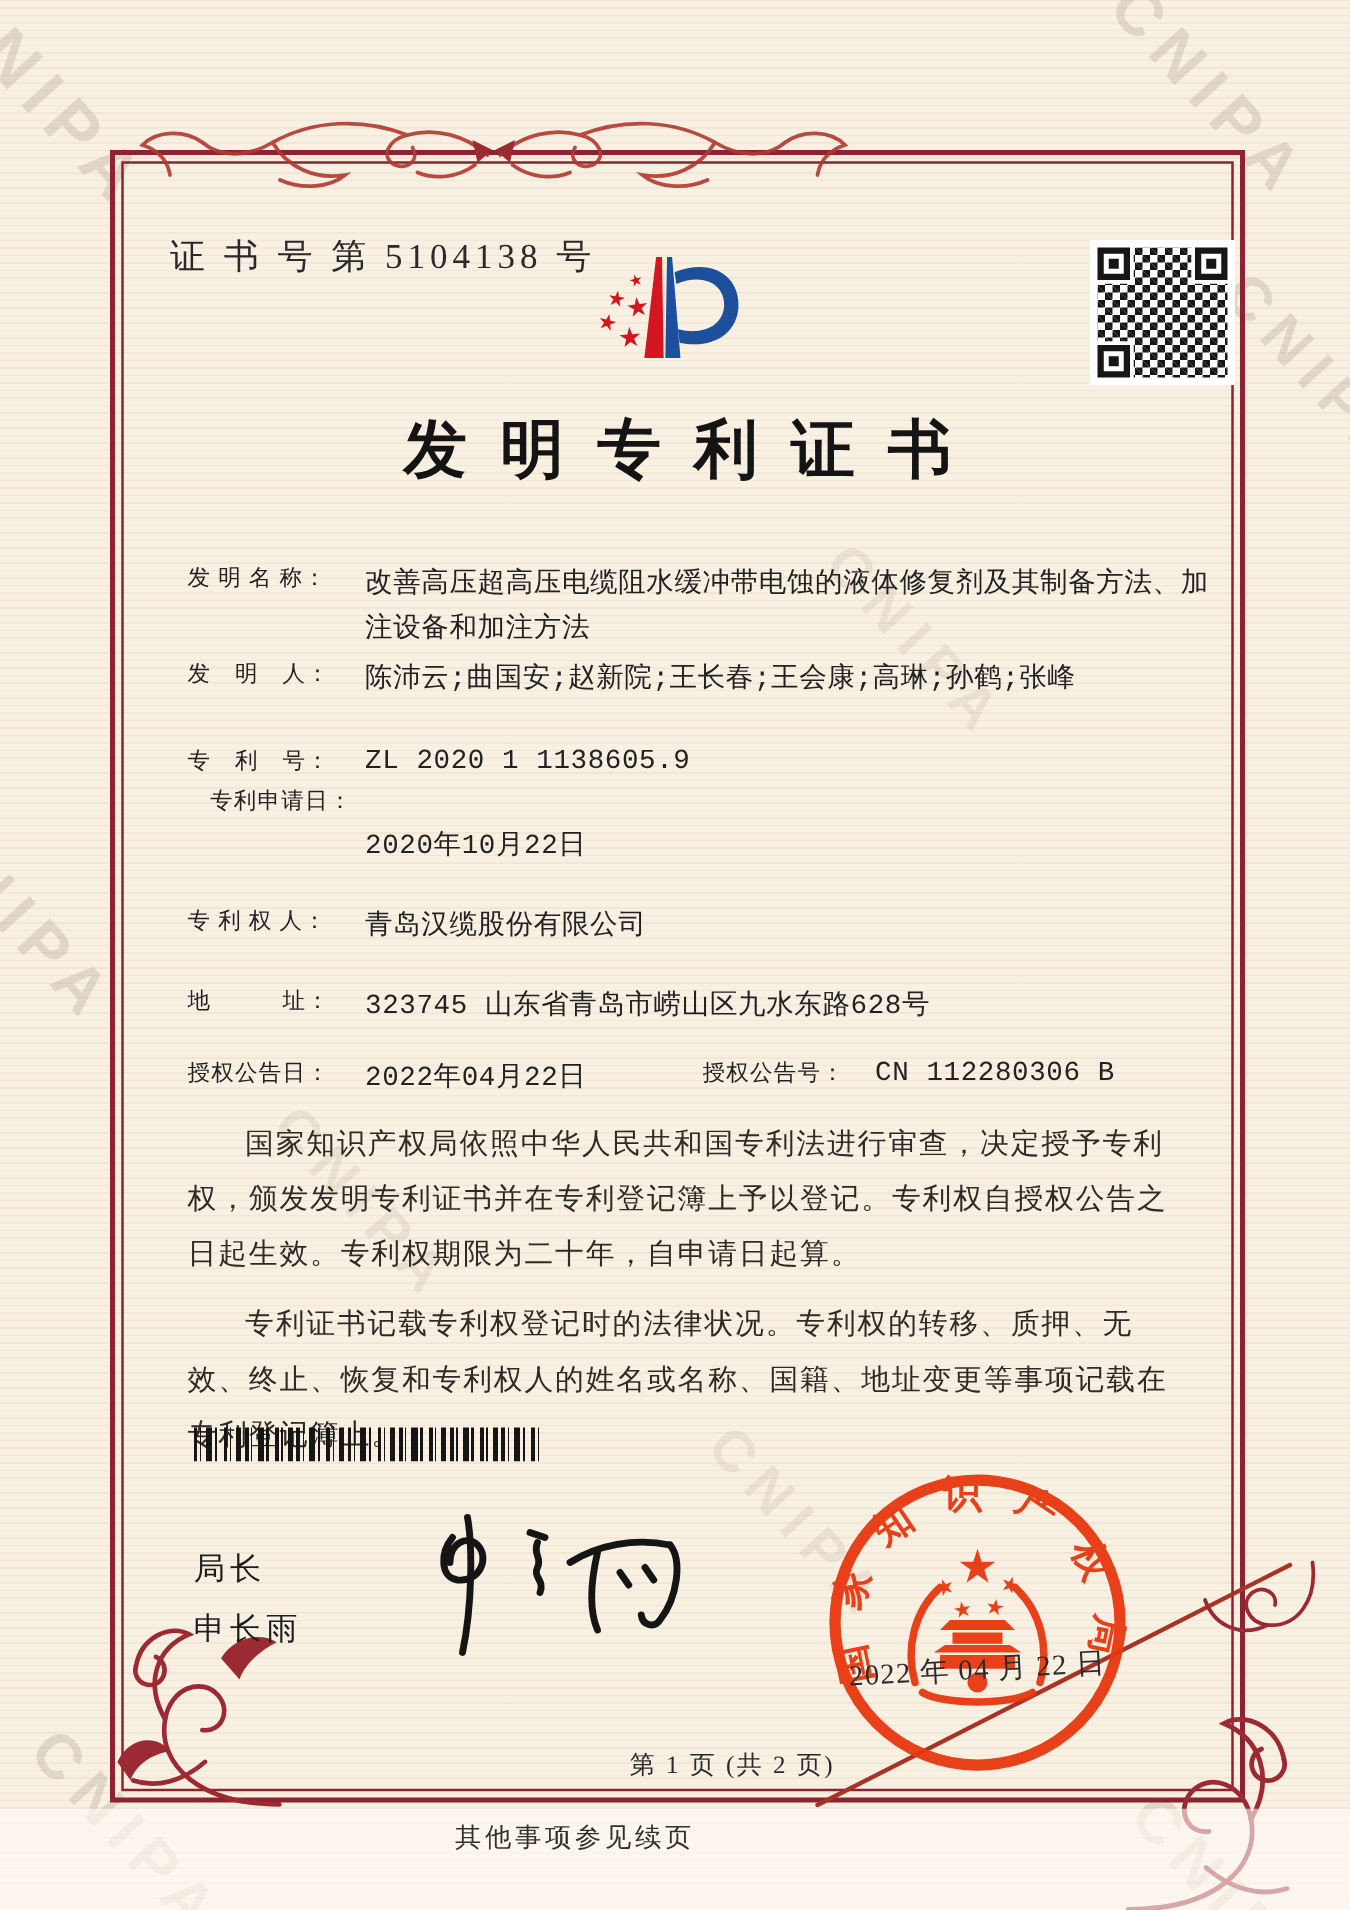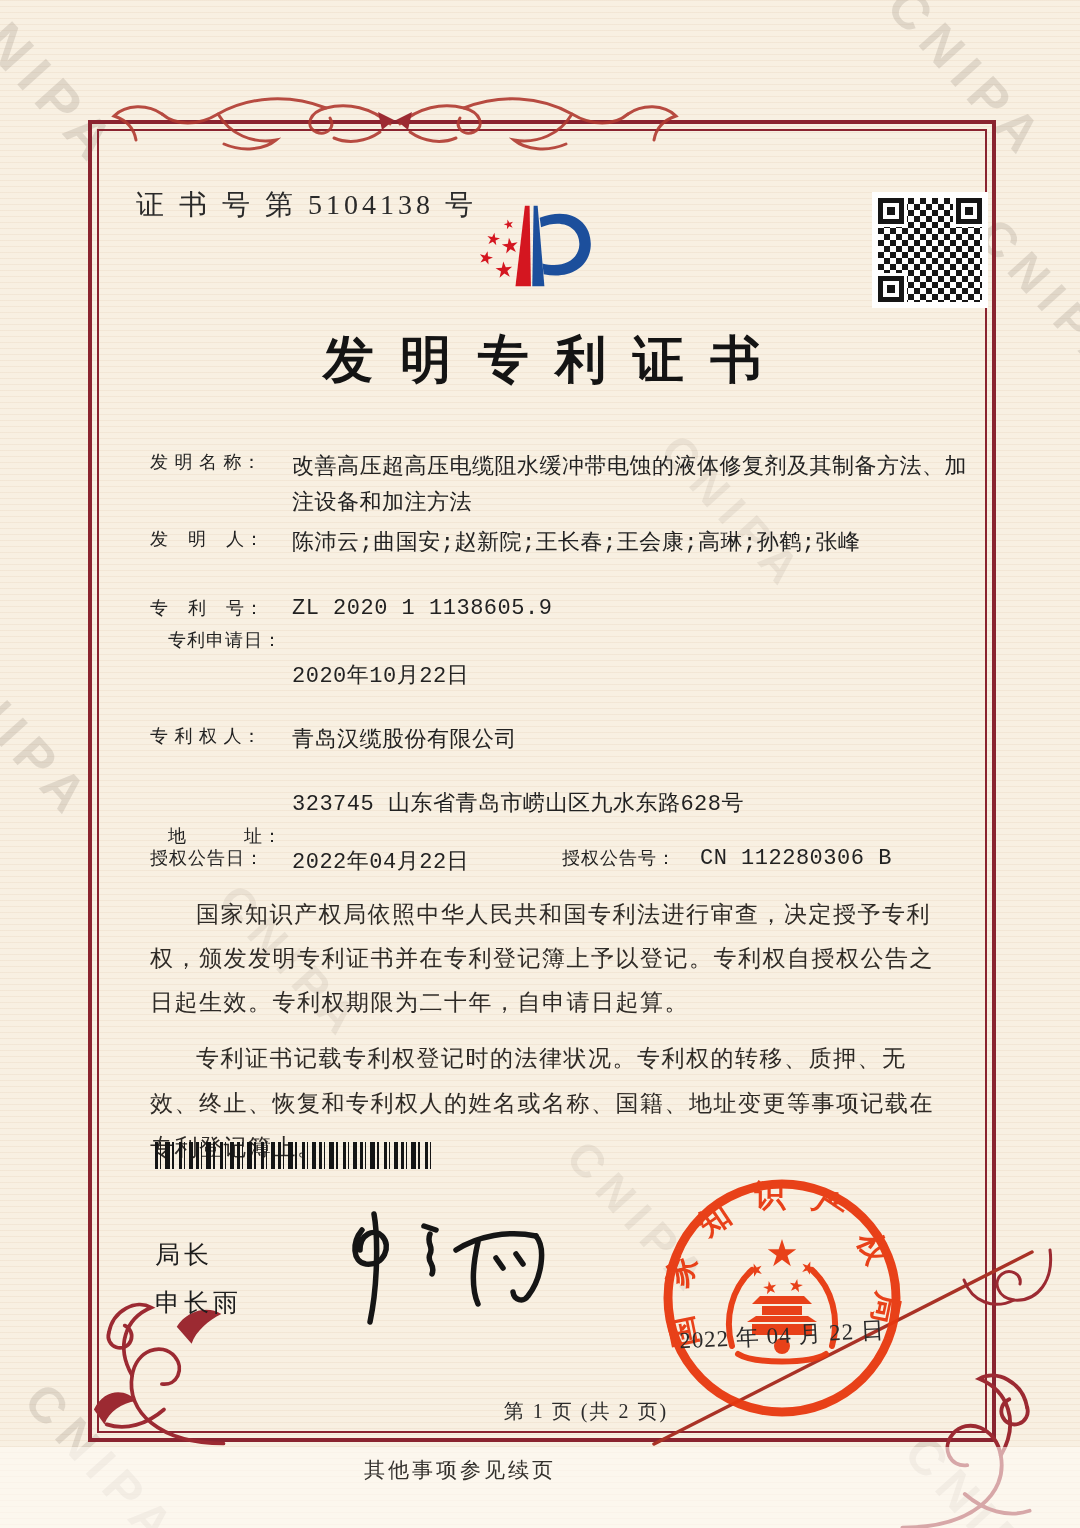--- a/index.html
+++ b/index.html
@@ -179,21 +179,21 @@
 
   <span class="row-label" style="left:150px;top:596px;">专　利　号：</span>
   <span class="row-value" style="left:292px;top:596px;">ZL 2020 1 1138605.9</span>
 
   <span class="row-label" style="left:150px;top:628px;margin-left:18px;">专利申请日：</span>
   <span class="row-value" style="left:292px;top:660px;">2020年10月22日</span>
 
   <span class="row-label" style="left:150px;top:724px;">专 利 权 人：</span>
   <span class="row-value" style="left:292px;top:724px;">青岛汉缆股份有限公司</span>
 
-  <span class="row-label" style="left:168px;top:788px;margin-top:36px;">地　　　址：</span>
+  <span class="row-label" style="left:150px;top:788px;">地　　　址：</span>
   <span class="row-value" style="left:292px;top:788px;">323745 山东省青岛市崂山区九水东路628号</span>
 
   <span class="row-label" style="left:150px;top:846px;">授权公告日：</span>
   <span class="row-value" style="left:292px;top:846px;">2022年04月22日</span>
   <span class="row-label" style="left:562px;top:846px;">授权公告号：</span>
   <span class="row-value" style="left:700px;top:846px;">CN 112280306 B</span>
 
   <div class="paras">
     <p>国家知识产权局依照中华人民共和国专利法进行审查，决定授予专利权，颁发发明专利证书并在专利登记簿上予以登记。专利权自授权公告之日起生效。专利权期限为二十年，自申请日起算。</p>
     <p>专利证书记载专利权登记时的法律状况。专利权的转移、质押、无效、终止、恢复和专利权人的姓名或名称、国籍、地址变更等事项记载在专利登记簿上。</p>

